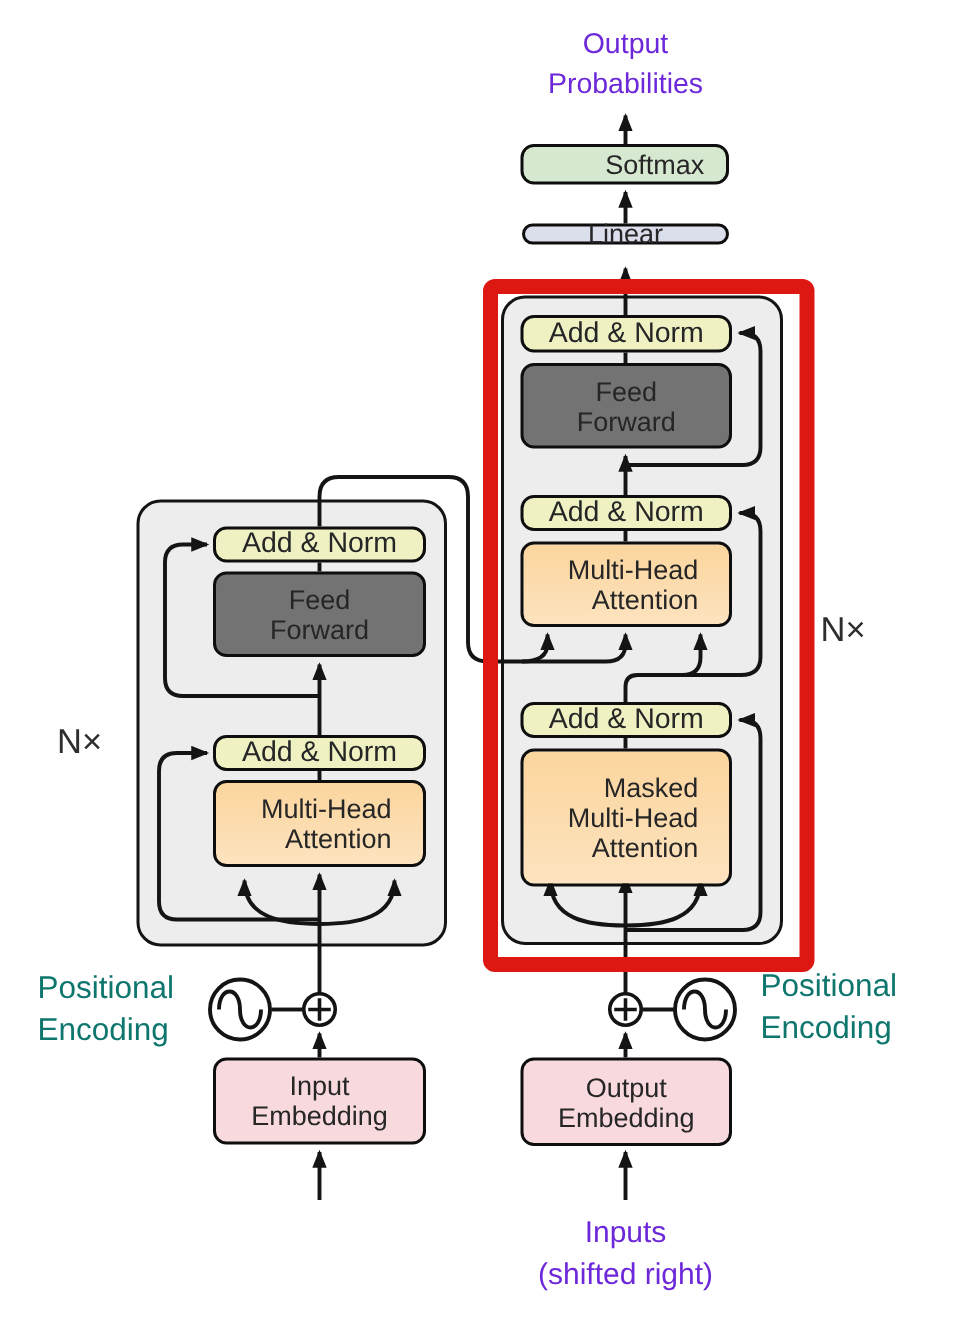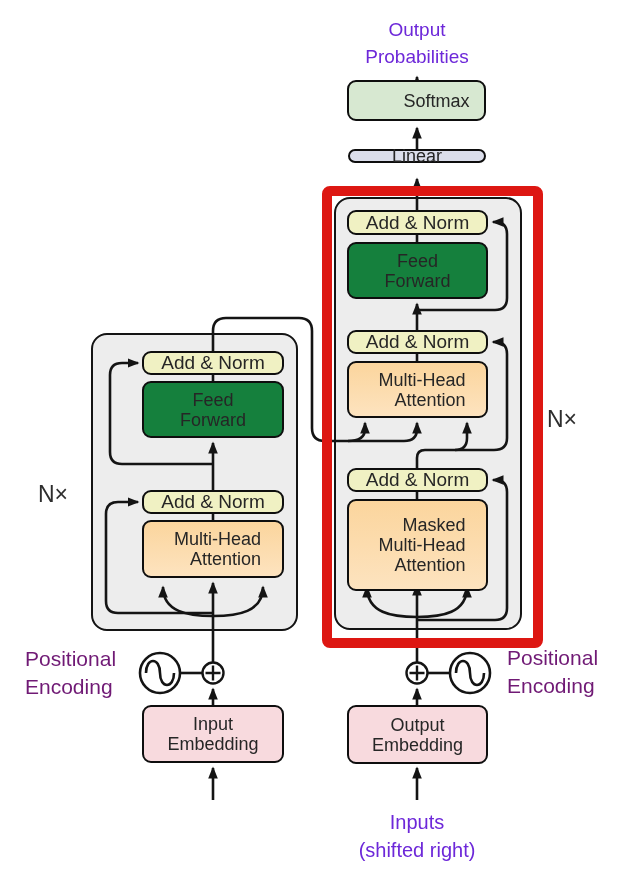--- a/index.html
+++ b/index.html
@@ -12,31 +12,31 @@
     border:2.6px solid #141414;border-radius:16px;z-index:1;
   }
   svg.wires{position:absolute;left:0;top:0;z-index:2;}
   .box{
     position:absolute;box-sizing:border-box;border:2.6px solid #0e0e0e;border-radius:9px;
     display:flex;align-items:center;justify-content:center;text-align:center;
     font-size:18px;line-height:20px;color:#262626;z-index:3;
   }
   .box .wrap{display:block;}
   .an{background:#f0f1c3;font-size:19px;white-space:nowrap;}
-  .ff{background:#15803d;}
+  .ff{background:#737373;}
   .mha{background:linear-gradient(180deg,#fbd59d,#fde3bf);text-align:right;}
   .emb{background:#f8dade;}
   .softmax{background:#d7e8d1;}
   .linear{background:#dbdeeb;}
   .redbox{
     position:absolute;box-sizing:border-box;border:10px solid #dd1712;border-radius:8px;
     background:transparent;z-index:4;
   }
   .lbl{position:absolute;color:#6d28d9;z-index:5;text-align:center;}
-  .lbl.gray{color:#701a75;text-align:left;}
+  .lbl.gray{color:#0f766e;text-align:left;}
   .nx{position:absolute;color:#2e2e2e;font-size:23px;z-index:5;}
   .w76{max-width:76px;}
   .w96{max-width:96px;}
   .w92{max-width:92px;}
 </style>
 </head>
 <body>
 
 <div class="canvas">
 
@@ -94,21 +94,21 @@
     <g stroke="#141414" stroke-width="2.6" fill="none">
       <circle cx="470" cy="673" r="20" fill="#ffffff"></circle>
       <path d="M 456,673 C 456,657 470,657 470,673 C 470,689 484,689 484,673"></path>
     </g>
     <g stroke="#141414" stroke-width="2.4" fill="none">
       <circle cx="417" cy="673" r="10.5" fill="#ffffff"></circle>
       <path d="M 417,665.5 V 680.5 M 409.5,673 H 424.5"></path>
     </g>
   </svg>
 
-  <div class="box softmax" style="left:347px;top:80px;width:139px;height:41px;padding-left:40px;">
+  <div class="box softmax" style="left:347px;top:96px;width:139px;height:27px;padding-left:40px;">
     <span class="wrap">Softmax</span>
   </div>
   <div class="box linear" style="left:348px;top:149px;width:138px;height:14px;">
     <span class="wrap">Linear</span>
   </div>
 
   <div class="box an" style="left:347px;top:210px;width:141px;height:25px;">
     <span class="wrap">Add &amp; Norm</span>
   </div>
   <div class="box ff" style="left:347px;top:242px;width:141px;height:57px;">

